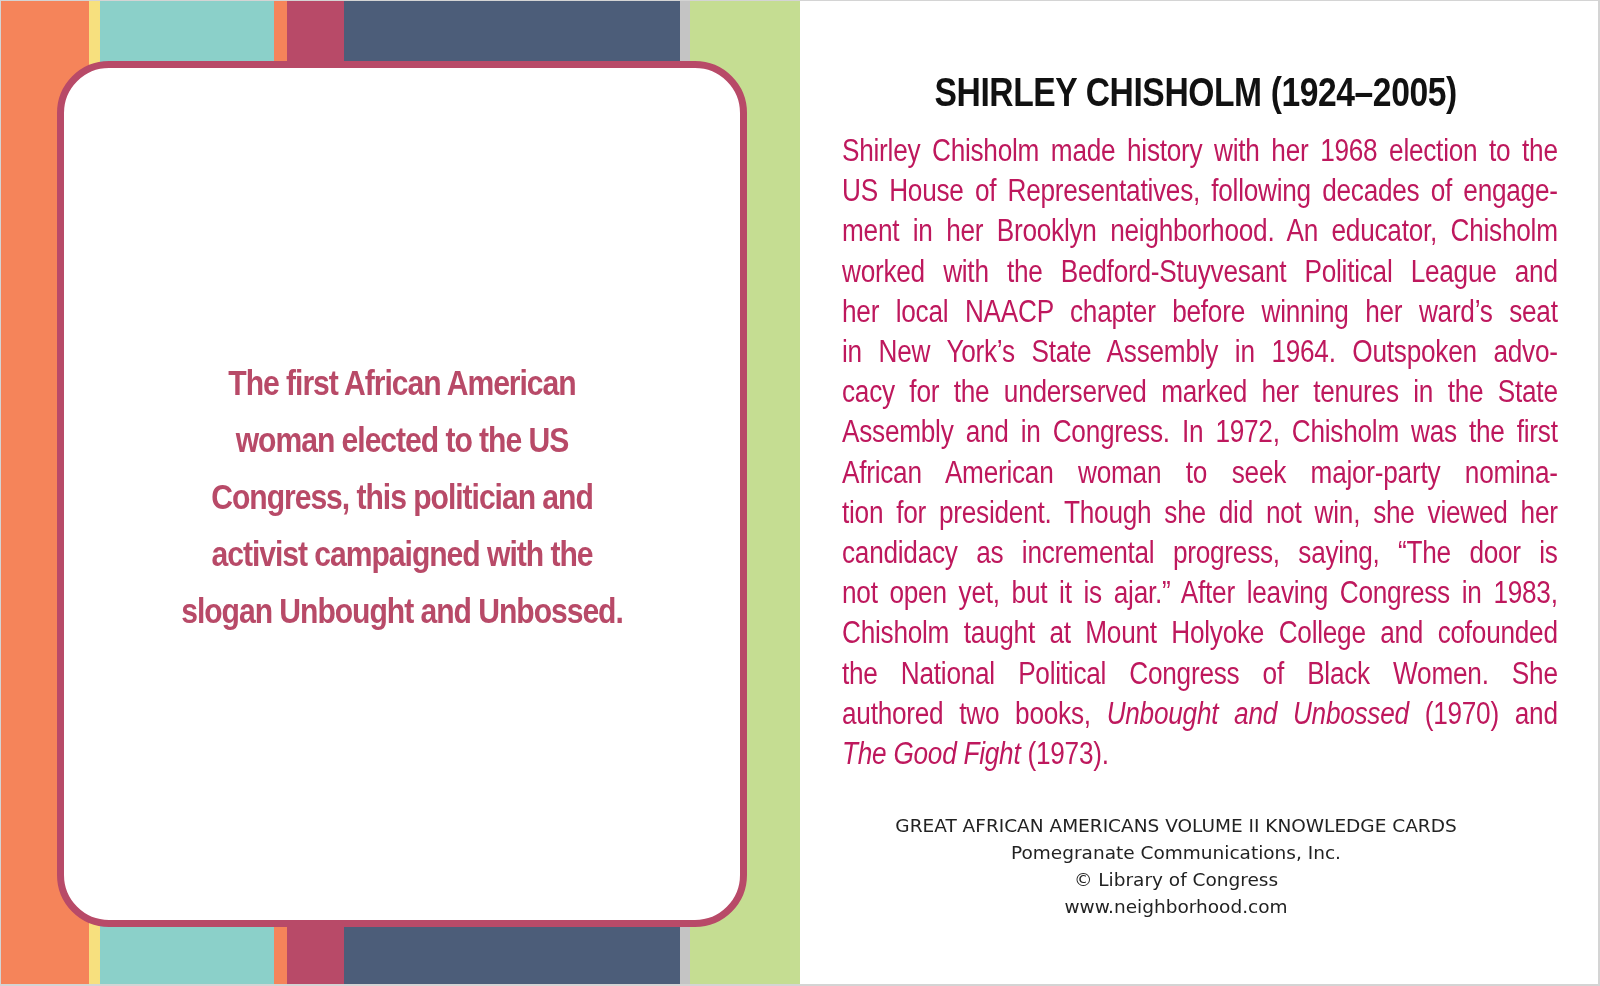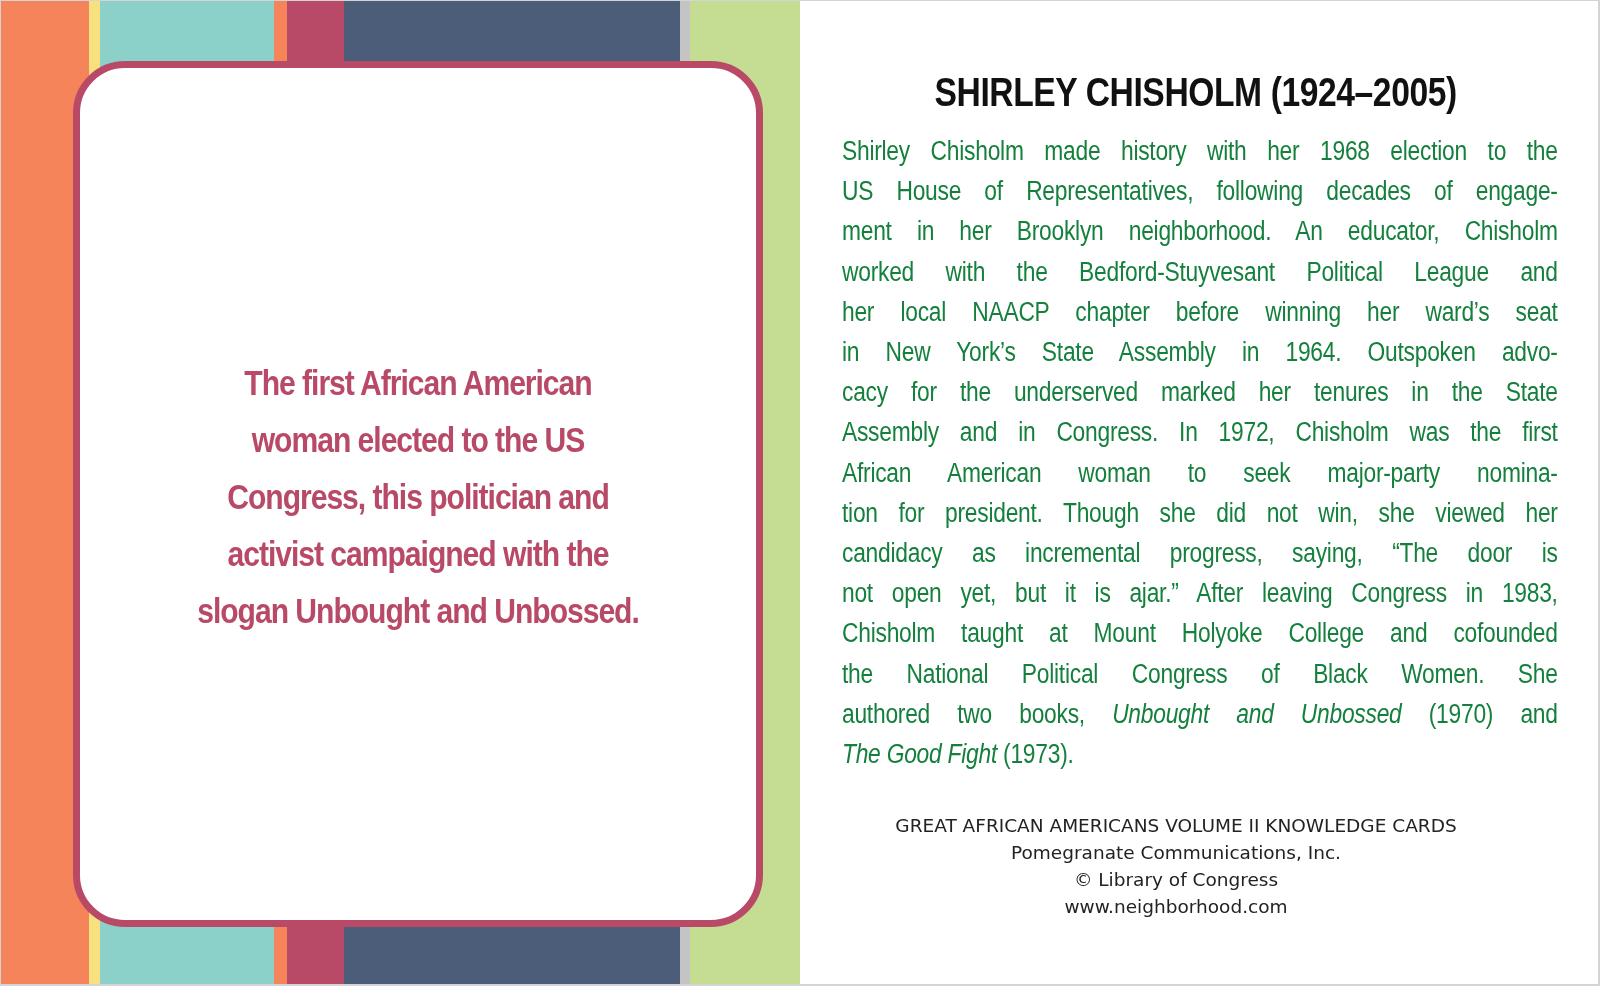--- a/index.html
+++ b/index.html
@@ -42,21 +42,20 @@
       top: 61px;
       width: 690px;
       height: 866px;
       box-sizing: border-box;
       background: #ffffff;
       border: 7px solid #b84a68;
       border-radius: 52px;
       display: flex;
       align-items: center;
       justify-content: center;
-      margin-left: 16px;
     }
     .question {
       width: 520px;
       margin-top: 4px;
       text-align: center;
       color: #b84a68;
       font-family: "Liberation Sans", sans-serif;
       font-weight: bold;
       font-size: 35px;
       line-height: 57px;
@@ -90,23 +89,23 @@
       transform: scaleX(0.82);
       transform-origin: 376px 0;
       margin: 0;
     }
     .bio {
       position: absolute;
       left: 42px;
       top: 131px;
       width: 716px;
       font-family: "Liberation Sans", sans-serif;
-      font-size: 27px;
+      font-size: 31px;
       line-height: 40.2px;
-      color: #15803d;
+      color: #be185d;
     }
     .bio .line {
       display: block;
       white-space: nowrap;
       text-align: justify;
       text-align-last: justify;
       transform: scaleX(0.845);
       transform-origin: 0 0;
       width: 847px;
       letter-spacing: -0.3px;

